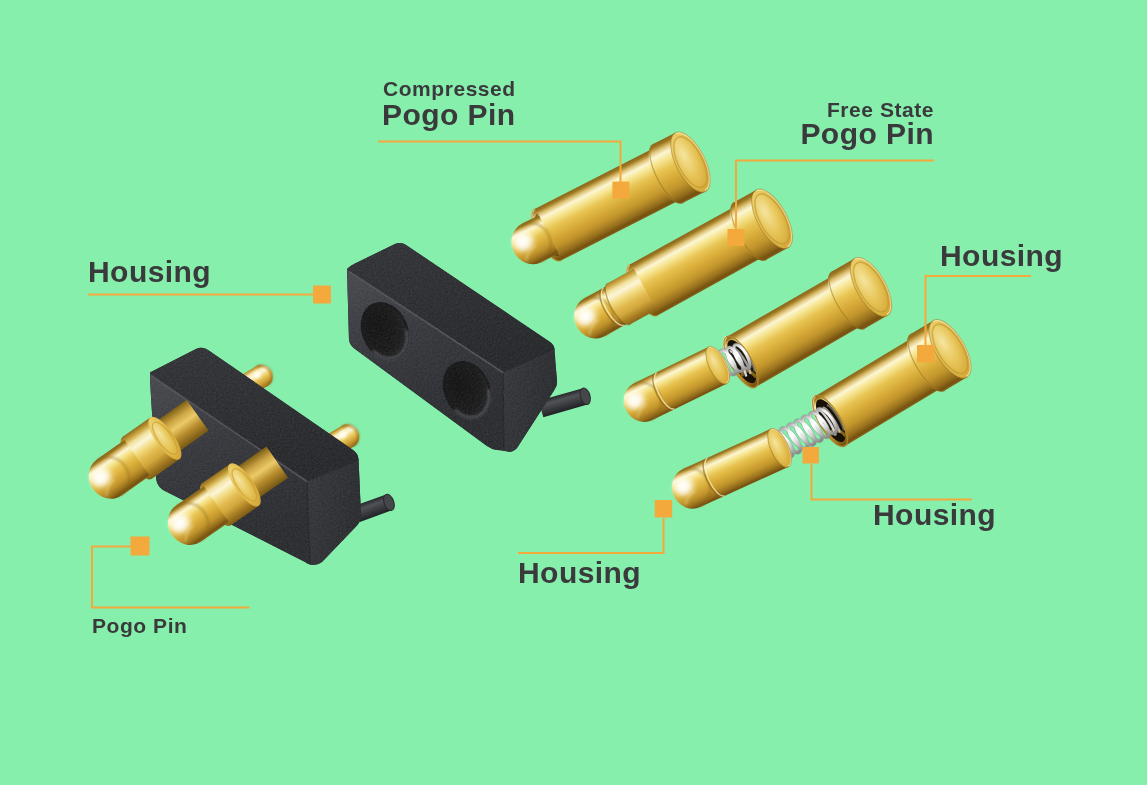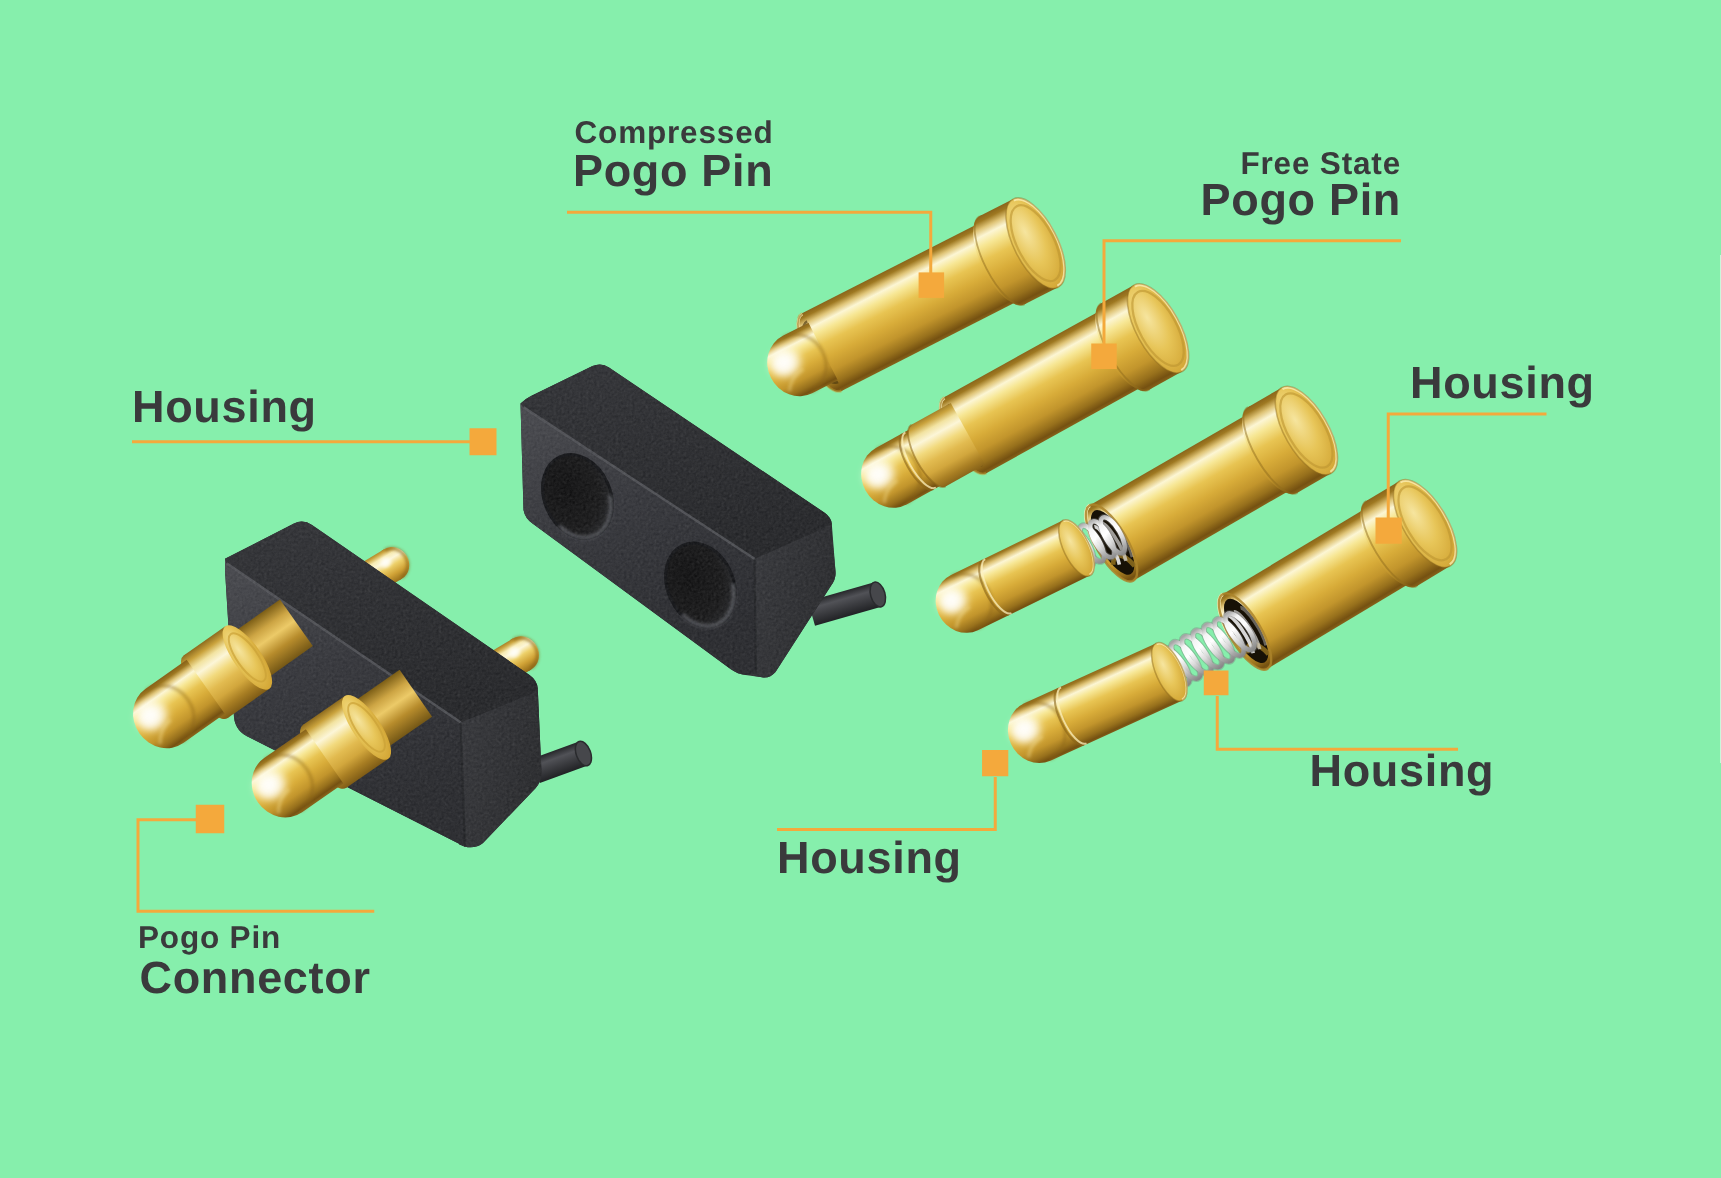--- a/index.html
+++ b/index.html
@@ -439,14 +439,13 @@
 
   <div class="lbl small" id="lbl-compressed-1">Compressed</div>
   <div class="lbl big" id="lbl-compressed-2">Pogo Pin</div>
   <div class="lbl small" id="lbl-free-1">Free State</div>
   <div class="lbl big" id="lbl-free-2">Pogo Pin</div>
   <div class="lbl big" id="lbl-housing">Housing</div>
   <div class="lbl big" id="lbl-barrel">Housing</div>
   <div class="lbl big" id="lbl-spring">Housing</div>
   <div class="lbl big" id="lbl-plunger">Housing</div>
   <div class="lbl small" id="lbl-connector-1">Pogo Pin</div>
-  <div class="lbl big" id="lbl-connector-2">Connector</div>
 </div>
 
 </body></html>

